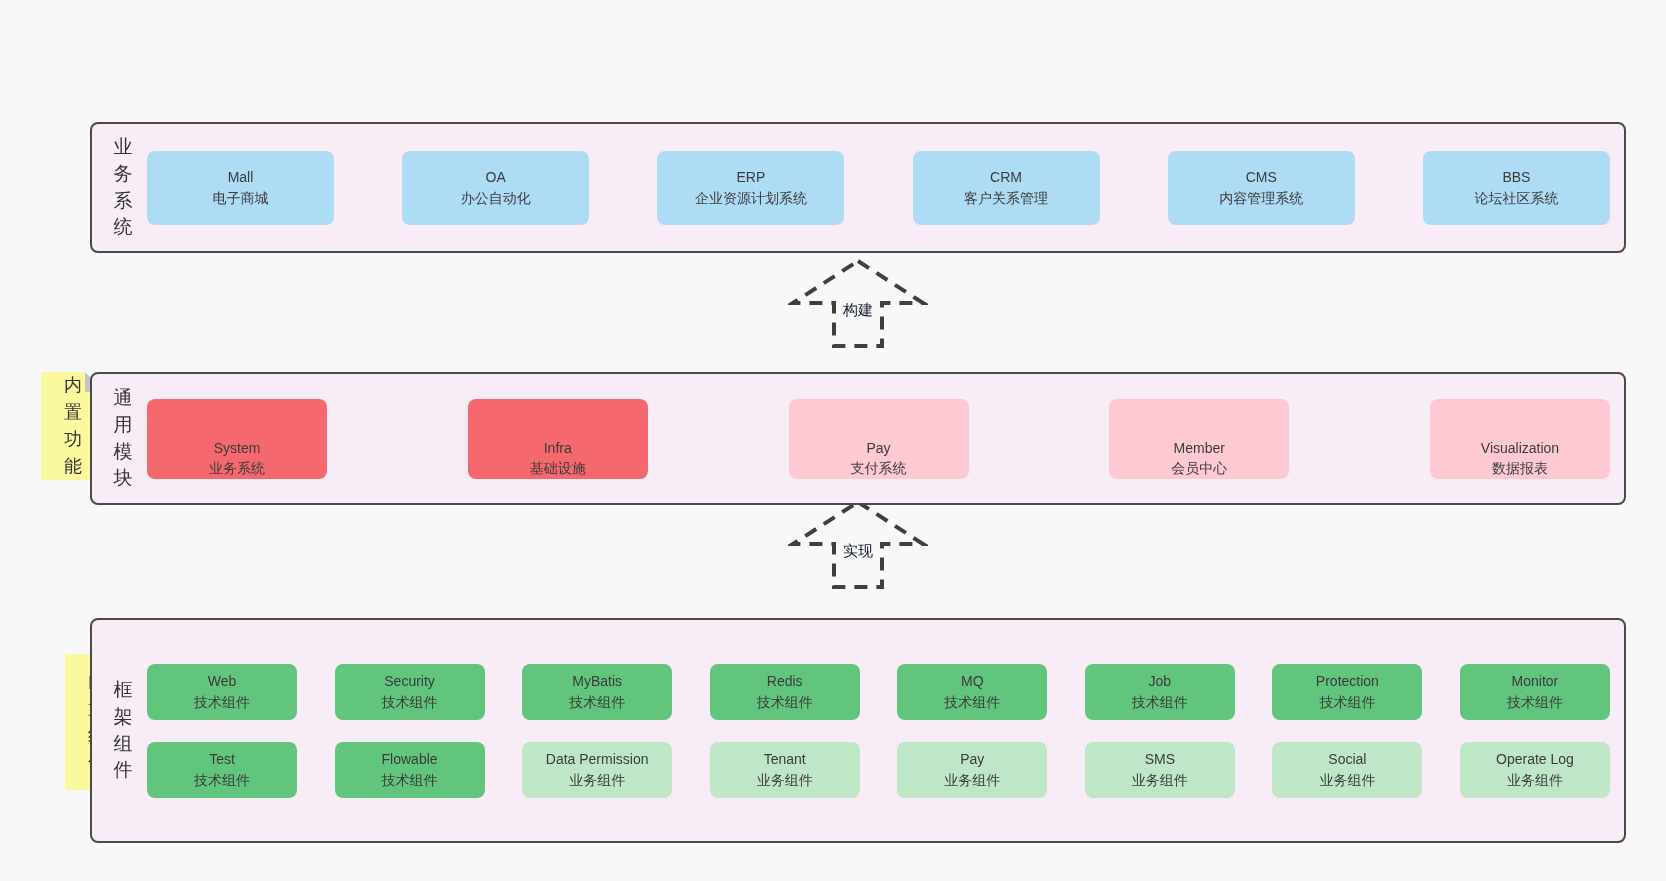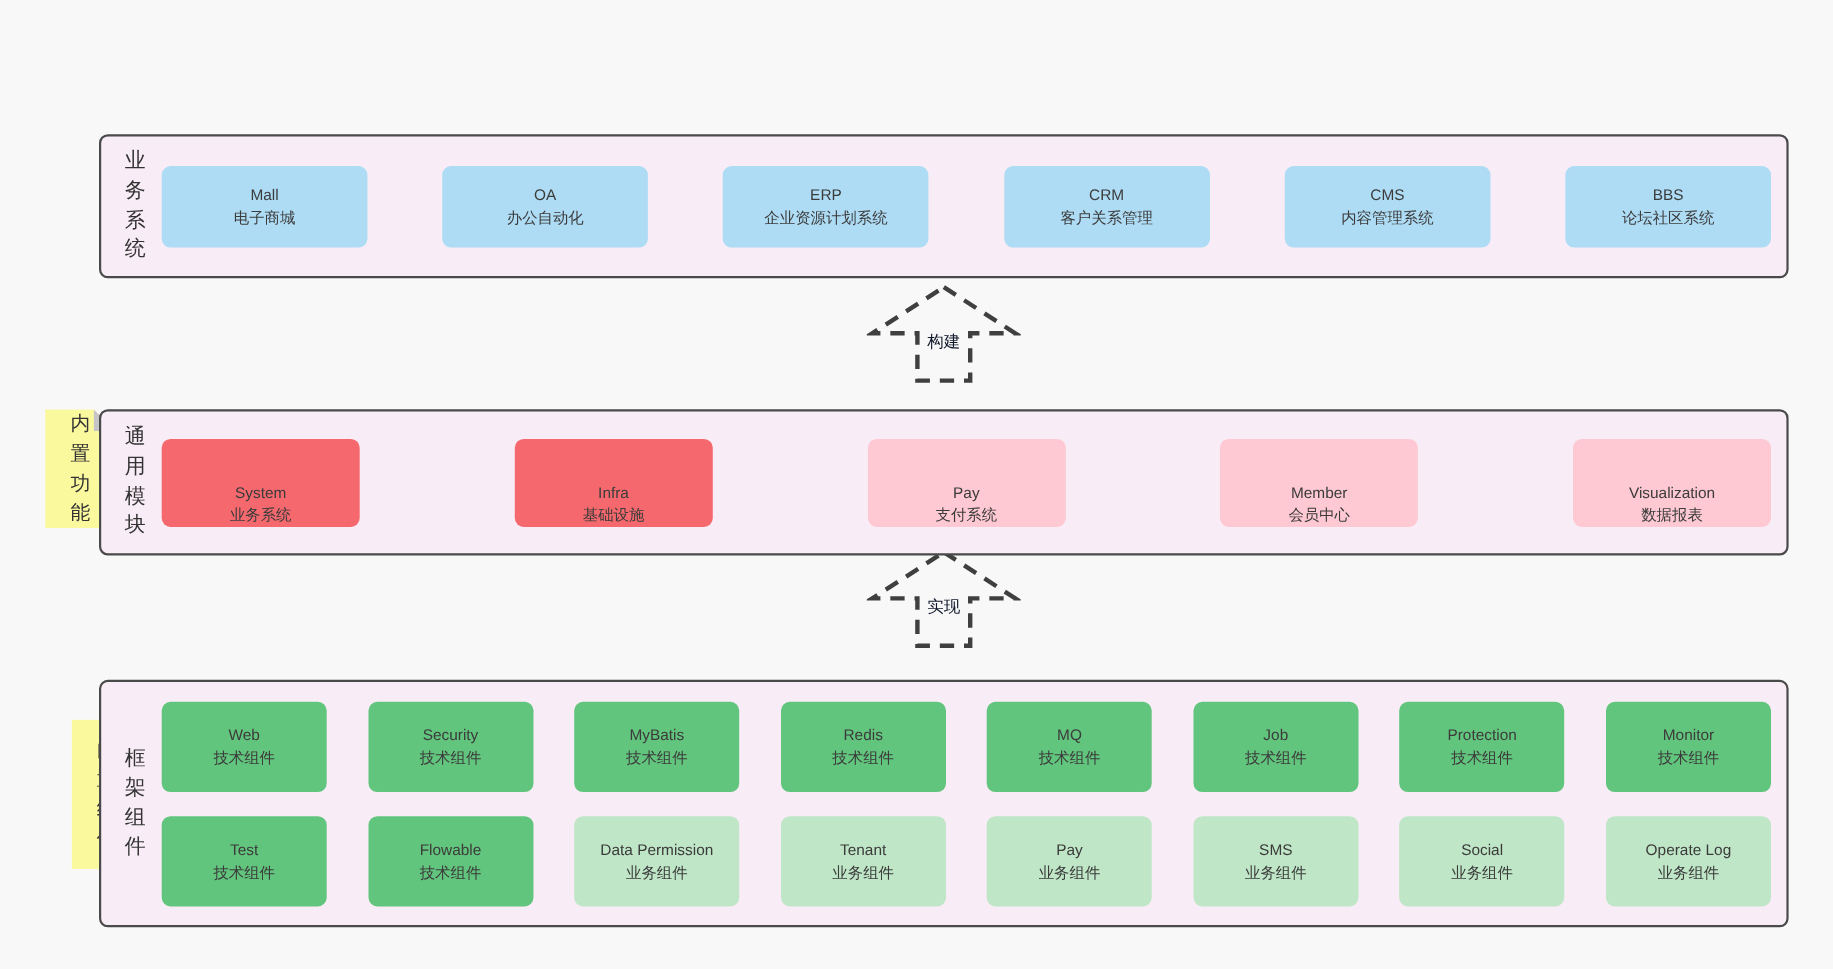--- a/index.html
+++ b/index.html
@@ -36,21 +36,21 @@
   }
   .rows{flex:1; display:flex; flex-direction:column; justify-content:center; gap:22px;}
   .row{display:flex; justify-content:space-between; align-items:center;}
   .box{
     border-radius:8px;
     display:flex; flex-direction:column; justify-content:center; align-items:center;
     text-align:center; font-size:14px; line-height:1.45;
   }
   .band-1 .box{width:187px;height:74px;}
   .band-2 .box{width:180px;height:80px;justify-content:flex-end;}
-  .band-3 .box{width:150px;height:82px;}
+  .band-3 .box{width:150px;height:56px;}
   .blue{background:var(--blue);}
   .red{background:var(--red);}
   .pink{background:var(--pink);}
   .green{background:var(--green);}
   .green-light{background:var(--green-light);}
   .narrow{display:inline-block;max-width:104px;}
   .sticky{position:absolute; left:41px; width:64px; z-index:0;}
   .sticky-modules{top:372px;height:108px;}
   .sticky-framework{top:654px;height:136px;margin-left:24px;}
   .sticky .paper{

